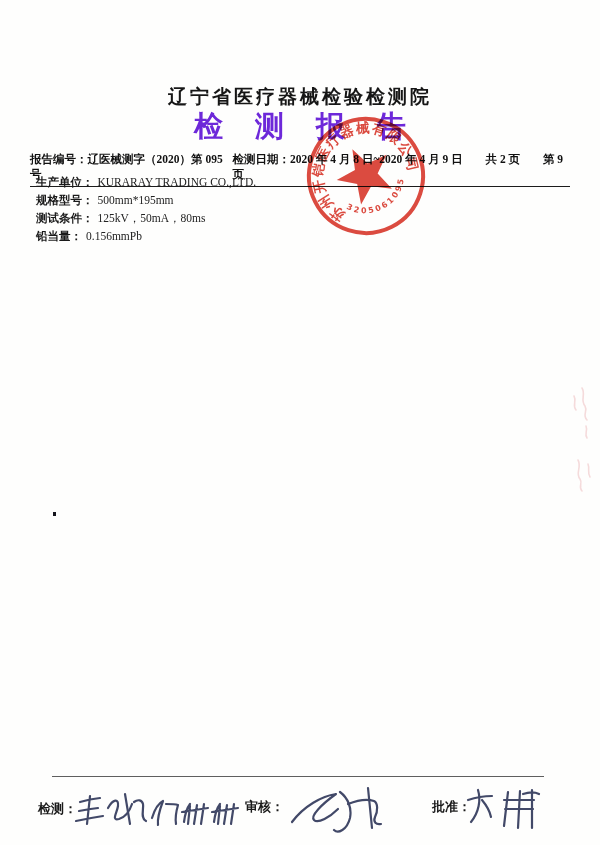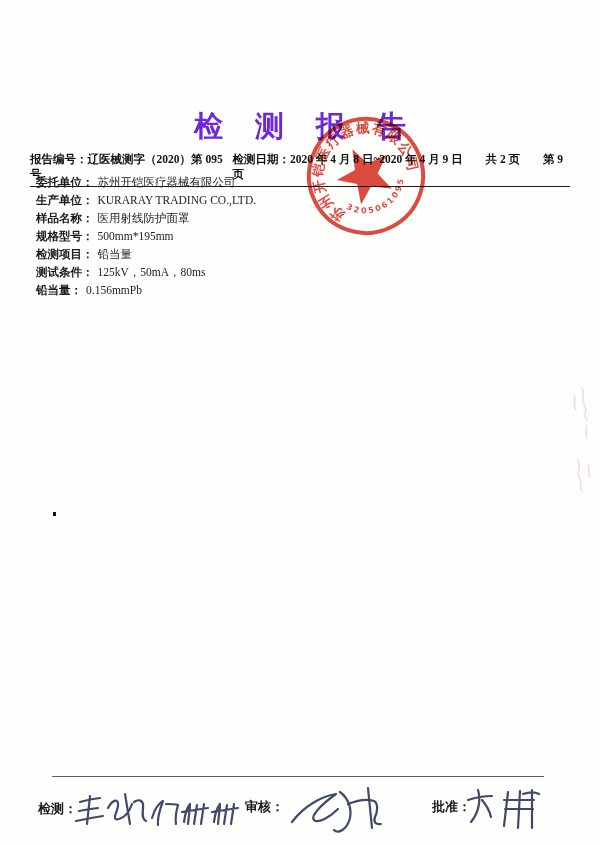--- a/index.html
+++ b/index.html
@@ -40,39 +40,37 @@
   .sig-label.test{left:8px;top:20px;}
   .sig-label.review{left:215px;top:18px;}
   .sig-label.approve{left:402px;top:18px;}
   .sig-svg{position:absolute;left:0;top:0;width:540px;height:60px;}
 </style>
 </head>
 <body>
 
 <div class="page">
 
+  <div class="title">辽宁省医疗器械检验检测院</div>
   <div class="report-title">检测报告</div>
 
   <div class="header-row">
     <div class="header-left">
       <span>报告编号：</span><span>辽医械测字（2020）第 095 号</span>
     </div>
     <div class="header-right">
       <span>检测日期：</span><span style="margin-left:0">2020 年 4 月 8 日~2020 年 4 月 9 日</span>
       <span>共 2 页</span>
       <span>第 9 页</span>
     </div>
   </div>
 
   <div class="fields">
-    <div class="frow"><span class="lbl">委托单位：</span><span class="val">苏州开铠医疗器械有限公司</span></div>
     <div class="frow"><span class="lbl">生产单位：</span><span class="val">KURARAY TRADING CO.,LTD.</span></div>
-    <div class="frow"><span class="lbl">样品名称：</span><span class="val">医用射线防护面罩</span></div>
     <div class="frow"><span class="lbl">规格型号：</span><span class="val">500mm*195mm</span></div>
-    <div class="frow"><span class="lbl">检测项目：</span><span class="val">铅当量</span></div>
     <div class="frow"><span class="lbl">测试条件：</span><span class="val">125kV，50mA，80ms</span></div>
     <div class="frow"><span class="lbl">铅当量：</span><span class="val">0.156mmPb</span></div>
   </div>
 
   <svg class="stamp" viewBox="0 0 150 150">
     <g transform="rotate(-27 75 75)" fill="none">
       <circle cx="75" cy="75" r="57" stroke="#d8372b" stroke-width="4"></circle>
       <path id="arcTop" d="M 40.1,99.4 A 43,43 0 1 1 109.9,99.4" fill="none"></path>
       <path id="arcBottom" d="M 40.6,91.5 A 39,39 0 0 0 109.4,91.5" fill="none"></path>
       <text font-size="13.5" fill="#d8372b" letter-spacing="1.5" font-weight="700" font-family="Liberation Serif, serif">

